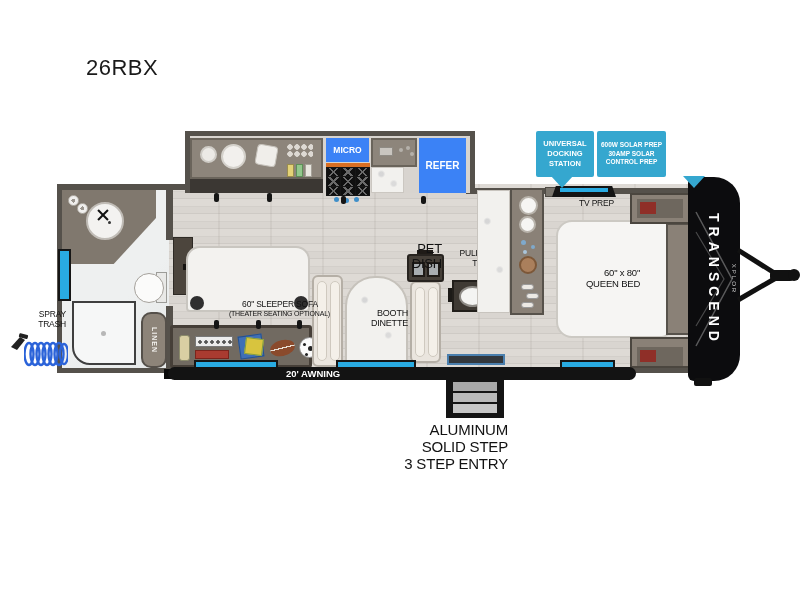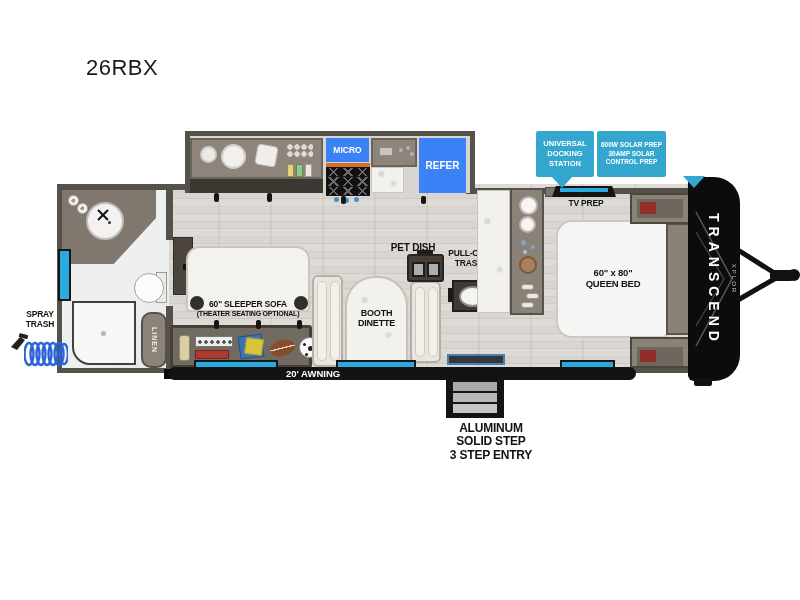--- a/index.html
+++ b/index.html
@@ -1,20 +1,20 @@
 <!DOCTYPE html>
 <html><head>
 <meta charset="utf-8">
 <style>
   *{box-sizing:border-box;margin:0;padding:0}
   html,body{width:800px;height:600px;background:#ffffff;overflow:hidden;
     font-family:"Liberation Sans",sans-serif}
   #stage{position:relative;width:800px;height:600px;background:#fff}
   .abs{position:absolute}
-  .lbl{position:absolute;font-weight:bold;color:#121212;text-align:center;
+  .lbl{position:absolute;font-weight:normal;color:#121212;text-align:right;
     white-space:pre-line;line-height:1.12;letter-spacing:-0.2px}
   .callout{position:absolute;background:#35a7cf;color:#fff;font-weight:bold;
     text-align:center;white-space:pre-line;display:flex;align-items:center;
     justify-content:center;line-height:1.3;border-radius:2px}
   .tri{position:absolute;width:0;height:0;border-left:11px solid transparent;
     border-right:11px solid transparent;border-top:12px solid #35a7cf}
   .wood{background:
     repeating-linear-gradient(90deg, rgba(90,80,70,.07) 0 2px, transparent 2px 52px),
     repeating-linear-gradient(180deg,#dedad5 0 7px,#d3cfca 7px 8px,#d9d5d0 8px 14px,#cecac5 14px 15px)}
   .marble{background:
@@ -154,21 +154,21 @@
   <div class="abs" style="left:410px;top:281px;width:31px;height:82px;background:#eae5de;border:2px solid #b5afa6;border-radius:6px">
     <div class="abs" style="left:3px;top:4px;width:10px;height:70px;background:#f4f0e9;border:1px solid #cfc9bf;border-radius:5px"></div>
     <div class="abs" style="left:16px;top:4px;width:10px;height:70px;background:#f4f0e9;border:1px solid #cfc9bf;border-radius:5px"></div>
   </div>
 
   <div class="abs" style="left:417px;top:250px;width:16px;height:4px;background:#1f1b17"></div>
   <div class="abs" style="left:407px;top:254px;width:37px;height:28px;background:#453f38;border:2px solid #27231f;border-radius:3px">
     <div class="abs" style="left:3px;top:6px;width:13px;height:15px;background:#a8adb0;border:2px solid #1f1b17"></div>
     <div class="abs" style="left:18px;top:6px;width:13px;height:15px;background:#a8adb0;border:2px solid #1f1b17"></div>
   </div>
-  <div class="lbl" style="left:384px;top:242px;width:58px;font-size:10px">PET DISH</div>
+  <div class="lbl" style="left:384px;top:242px;width:58px;font-size:13px">PET DISH</div>
 
   <div class="lbl" style="left:438px;top:249px;width:62px;font-size:8.5px">PULL-OUT
 TRASH</div>
   <div class="abs" style="left:448px;top:288px;width:5px;height:14px;background:#1c1a17"></div>
   <div class="abs" style="left:492px;top:288px;width:5px;height:14px;background:#1c1a17"></div>
   <div class="abs" style="left:452px;top:280px;width:42px;height:32px;background:#3f3a34;border:2px solid #221f1b">
     <div class="abs" style="left:5px;top:4px;width:27px;height:21px;background:#f4f4f2;border:2px solid #8e8b86;border-radius:50%"></div>
   </div>
 
   <div class="abs marble" style="left:477px;top:190px;width:33px;height:123px;border:1px solid #c8c4be"></div>
@@ -235,21 +235,21 @@
   <div class="abs" style="left:164px;top:369px;width:10px;height:10px;background:#0a0a0a"></div>
   <div class="abs" style="left:168px;top:367px;width:468px;height:13px;background:#131313;border-radius:7px">
     <span style="position:absolute;left:118px;top:1px;color:#fff;font-weight:bold;font-size:9.5px;line-height:11px">20' AWNING</span>
   </div>
 
   <div class="abs" style="left:446px;top:380px;width:58px;height:38px;background:#141414;border-left:5px solid #141414;border-right:5px solid #141414;padding:2px">
     <div style="height:9px;background:#a9a9a9;margin-bottom:2px"></div>
     <div style="height:9px;background:#b9b9b9;margin-bottom:2px"></div>
     <div style="height:9px;background:#c6c6c6"></div>
   </div>
-  <div class="lbl" style="left:434px;top:422px;width:114px;font-size:12px">ALUMINUM
+  <div class="lbl" style="left:394px;top:422px;width:114px;font-size:15px">ALUMINUM
 SOLID STEP
 3 STEP ENTRY</div>
 
   <div class="lbl" style="left:14px;top:310px;width:52px;font-size:8.5px">SPRAY
 TRASH</div>
   <svg class="abs" width="24" height="20" viewBox="0 0 24 20" style="left:8px;top:332px">
     <path d="M3 15 L12 5 L17 8 L9 18 Z" fill="#222"></path>
     <rect x="11" y="2" width="9" height="4" rx="1" fill="#222" transform="rotate(15 15 4)"></rect>
   </svg>
   <svg class="abs" width="44" height="28" viewBox="0 0 44 28" style="left:24px;top:340px">

